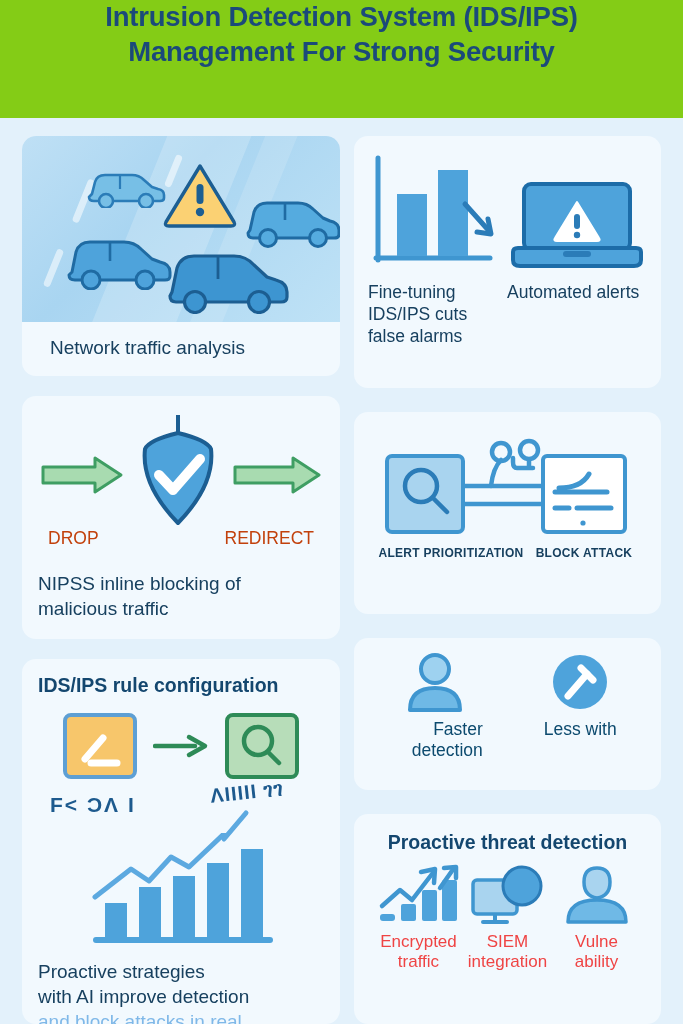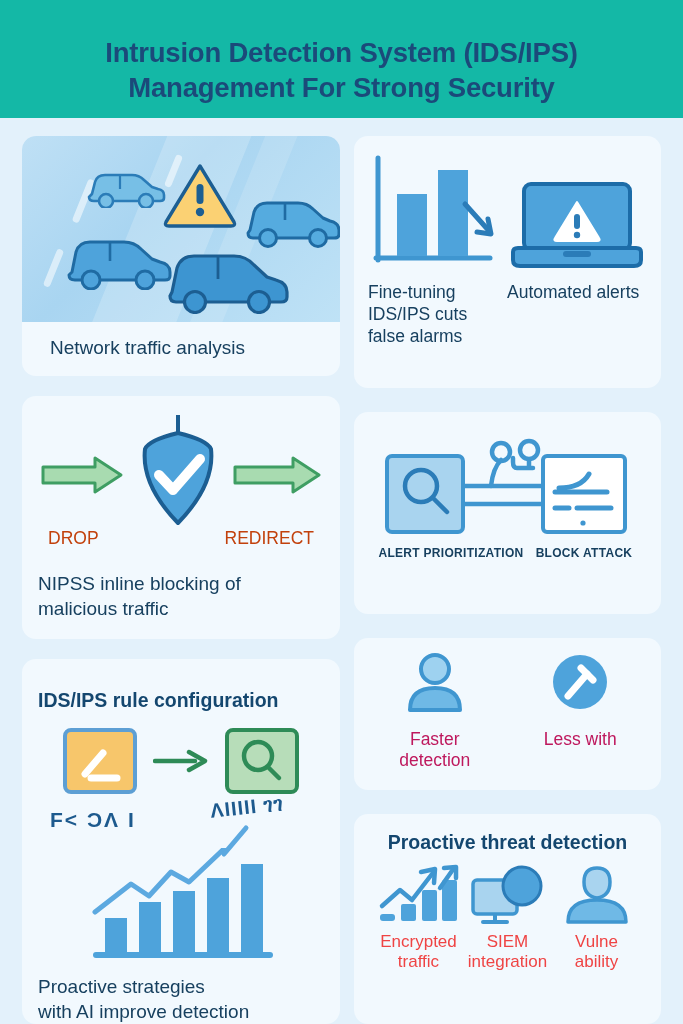--- a/index.html
+++ b/index.html
@@ -8,24 +8,24 @@
     background:#e3f1fb;
     font-family:"Liberation Sans", sans-serif;
     overflow:hidden;
     position:relative;
   }
   .page{width:683px;height:1024px;position:relative;overflow:hidden;background:#e3f1fb;}
 
   
   .header{
     height:118px;
-    background:#14b8a6;
+    background:#84cc16;
     display:flex;flex-direction:column;
-    align-items:center;justify-content:flex-end;
-    box-sizing:border-box;padding:12px 26px;
+    align-items:center;justify-content:flex-start;
+    box-sizing:border-box;padding:0 26px;
   }
   .header h1{
     margin:0;
     font-size:27.5px;
     line-height:1.27;
     font-weight:bold;
     color:#1b4a7a;
     text-align:center;
     letter-spacing:-0.2px;
   }
@@ -90,21 +90,21 @@
   .lbl-row{display:flex;justify-content:space-between;padding:0 10px;margin-top:-6px;}
   .lbl{color:#c2410c;font-size:17.5px;font-weight:500;}
 
   
   .ap-labels{display:flex;justify-content:space-between;padding:0 6px;margin-top:8px;}
   .ap-labels div{text-align:center;color:#17405f;font-size:12px;font-weight:bold;line-height:1.22;letter-spacing:.3px;}
 
   
   .ben{display:flex;justify-content:space-around;align-items:flex-start;padding:14px 8px 12px 8px;}
   .ben .icell{width:96px;}
-  .ben .t{margin-top:17px;text-align:center;color:#be185d;font-size:17.5px;line-height:1.22;}
+  .ben .t{margin-top:7px;text-align:right;color:#0c4a6e;font-size:17.5px;line-height:1.22;}
 
   
   .rule-row{display:flex;align-items:center;justify-content:center;gap:14px;margin:12px 0 2px 0;}
   .glyphs{position:relative;height:48px;}
   .glyph{position:absolute;color:#1d5a8e;font-weight:bold;}
   .bigchart{display:flex;justify-content:center;margin-top:2px;}
 
   
   .pro{display:flex;justify-content:space-around;align-items:flex-end;padding:8px 4px 2px 4px;}
   .pro .icell{width:96px;}
@@ -201,21 +201,21 @@
             <path d="M4 13 L62 13 L62 4 L88 21 L62 38 L62 29 L4 29 Z" fill="#a8dbb0" stroke="#3f9e63" stroke-width="3" stroke-linejoin="round"></path>
           </svg>
         </div>
         <div class="lbl-row">
           <div class="lbl">DROP</div>
           <div class="lbl">REDIRECT</div>
         </div>
         <div class="cap" style="margin-top:22px;">NIPSS inline blocking of malicious traffic</div>
       </div>
 
-      <div class="card card-pad" style="flex:1;padding-top:29px;">
+      <div class="card card-pad" style="flex:1;padding-top:14px;">
         <div class="cap cap-head">IDS/IPS rule configuration</div>
 
         <div class="rule-row">
 
           <svg width="78" height="70" viewBox="0 0 78 70">
             <rect x="4" y="4" width="70" height="62" rx="6" fill="#f7c66b" stroke="#5d9fd4" stroke-width="4"></rect>
             <path d="M24 48 L42 27" stroke="#ffffff" stroke-width="7" stroke-linecap="round"></path>
             <path d="M30 52 L56 52" stroke="#ffffff" stroke-width="7" stroke-linecap="round"></path>
           </svg>
 

